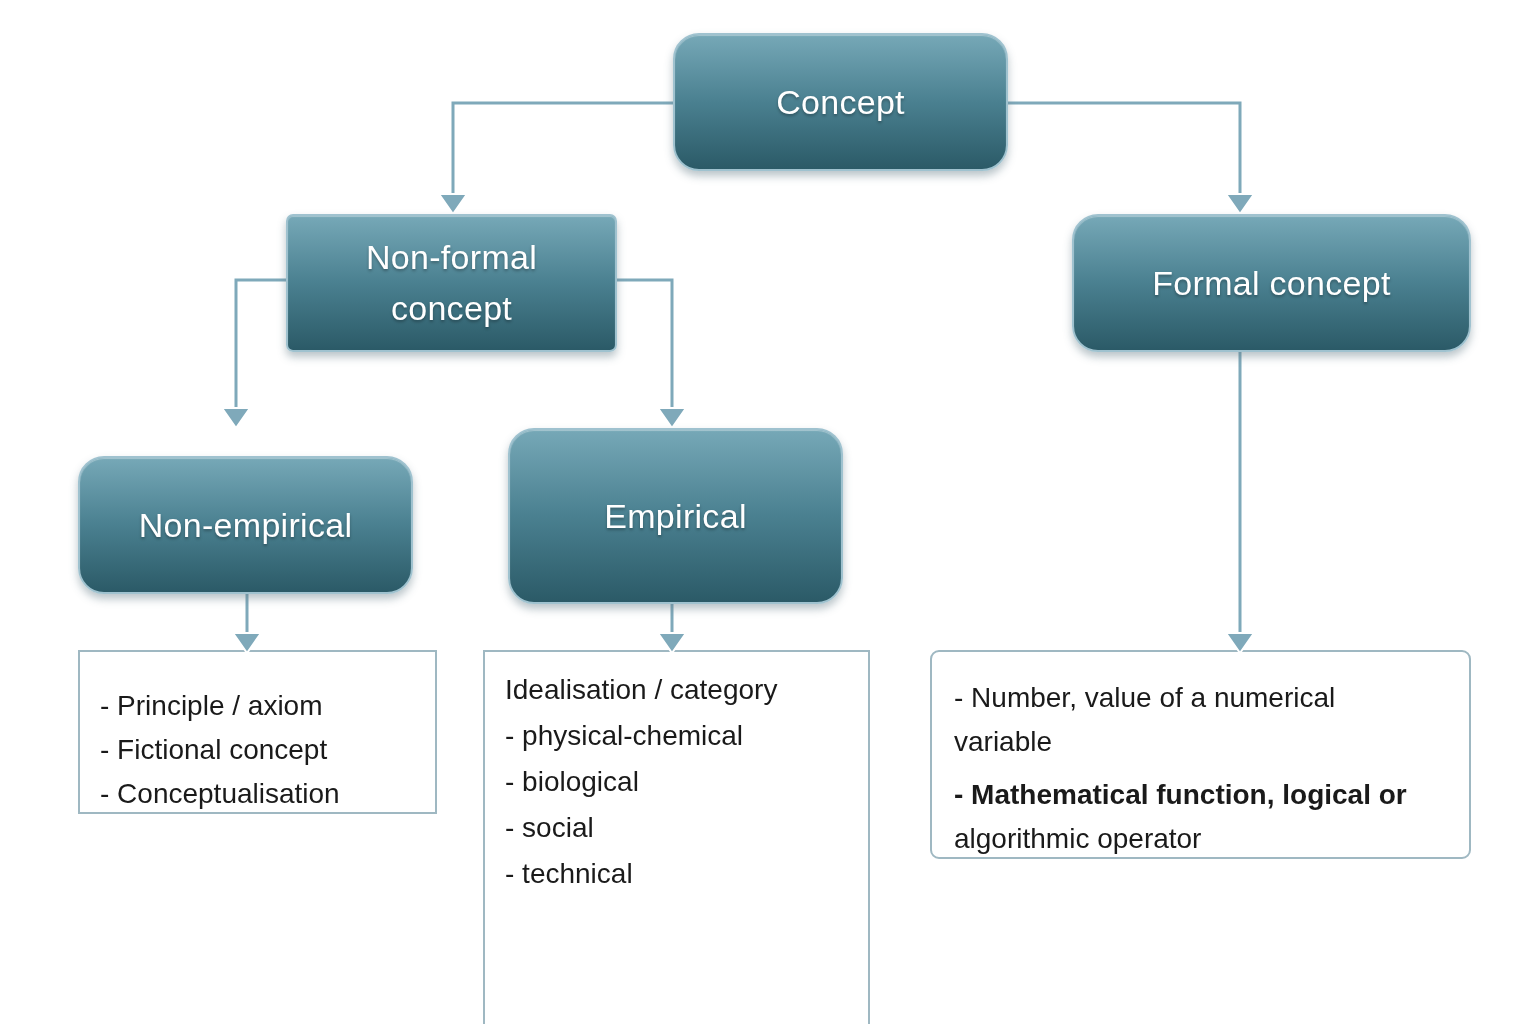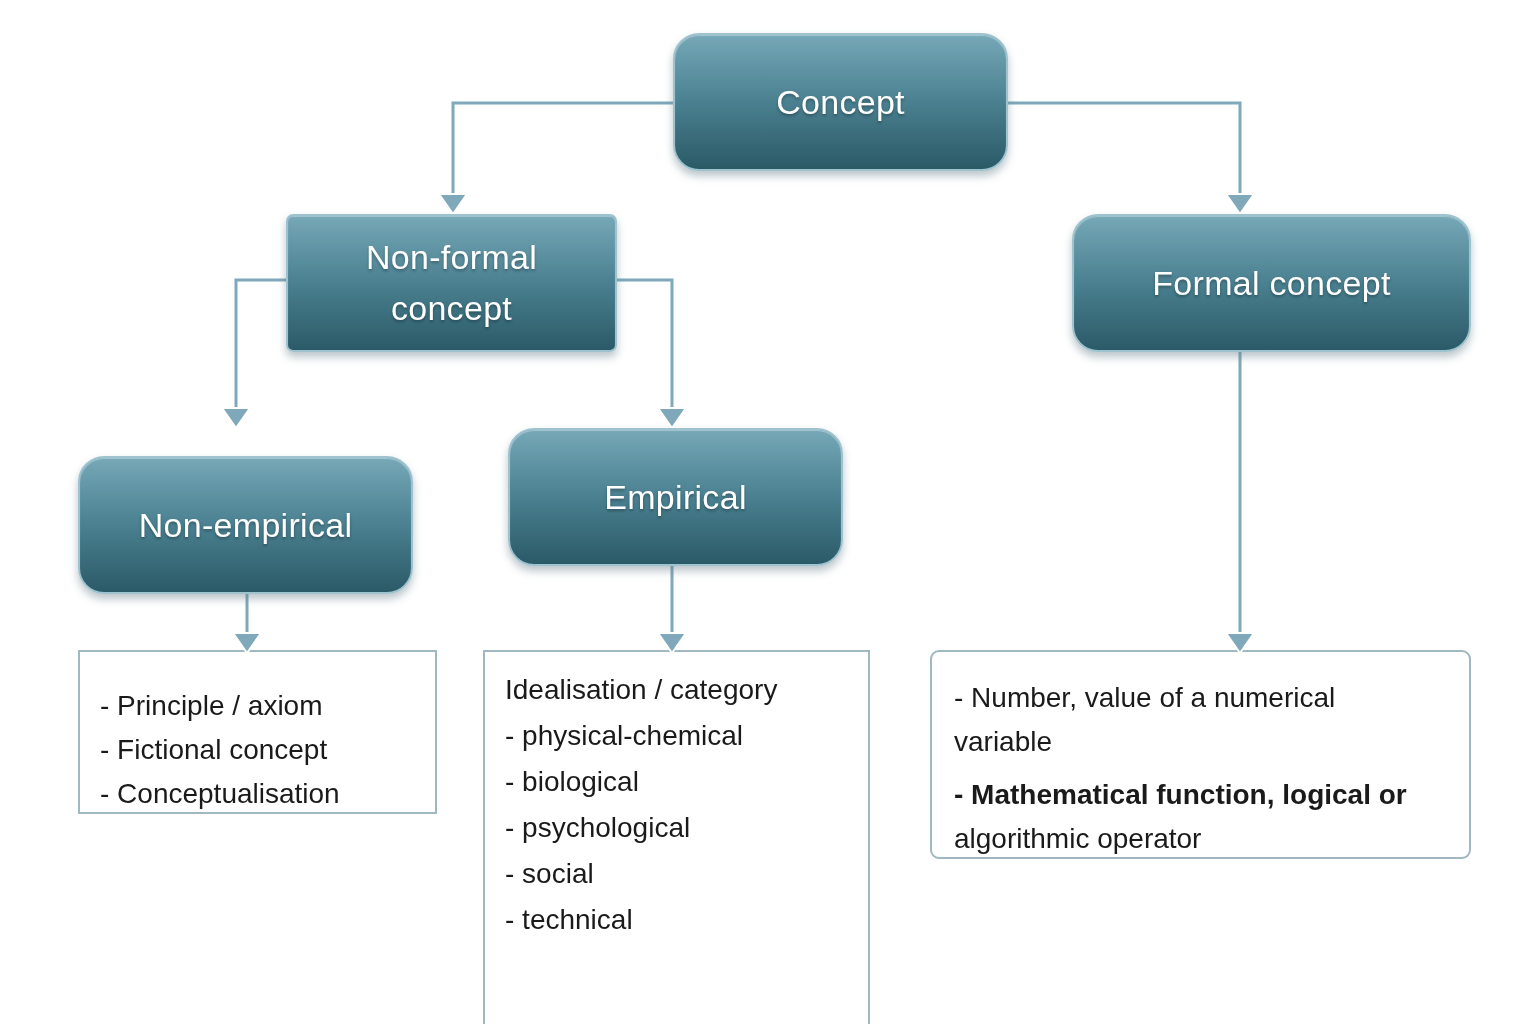--- a/index.html
+++ b/index.html
@@ -42,21 +42,21 @@
     font-size: 34px;
     font-weight: 400;
     line-height: 1.5;
     letter-spacing: 0.3px;
     text-shadow: 0 2px 3px rgba(0,0,0,0.30);
   }
   #node-concept       { left: 673px;  top: 33px;  width: 335px; height: 138px; }
   #node-non-formal    { left: 286px;  top: 214px; width: 331px; height: 138px; padding: 0 48px; border-radius: 7px; }
   #node-formal        { left: 1072px; top: 214px; width: 399px; height: 138px; }
   #node-non-empirical { left: 78px;   top: 428px; width: 335px; height: 138px; margin-top: 28px; }
-  #node-empirical     { left: 508px;  top: 428px; width: 335px; height: 138px; }
+  #node-empirical     { left: 508px;  top: 428px; width: 335px; height: 176px; }
 
   .detail-box {
     position: absolute;
     z-index: 1;
     box-sizing: border-box;
     background: var(--detail-box-background, #ffffff);
     border: 2px solid var(--detail-box-border, #9fb8c2);
     color: var(--detail-text, #1a1a1a);
     font-size: 28px;
     font-weight: 400;
@@ -121,21 +121,20 @@
   <div class="detail-box" id="detail-non-empirical">
     <div class="line">- Principle / axiom</div>
     <div class="line">- Fictional concept</div>
     <div class="line">- Conceptualisation</div>
   </div>
 
   <div class="detail-box" id="detail-empirical">
     <div class="line">Idealisation / category</div>
     <div class="line">- physical-chemical</div>
     <div class="line">- biological</div>
-    <div class="line">- psychological</div>
     <div class="line">- social</div>
     <div class="line">- technical</div>
   </div>
 
   <div class="detail-box" id="detail-formal">
     <div class="line">- Number, value of a numerical</div>
     <div class="line">variable</div>
     <div class="line para-gap">- Mathematical function, logical or</div>
     <div class="line">algorithmic operator</div>
   </div>

